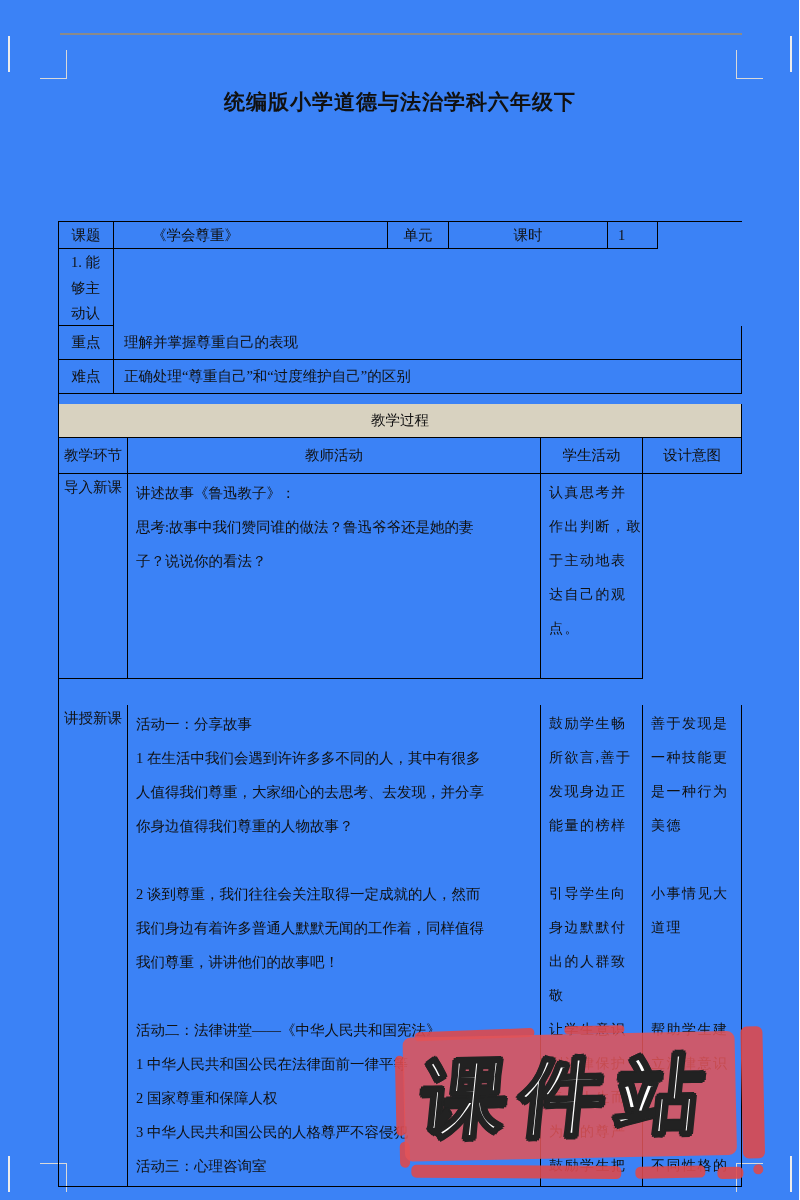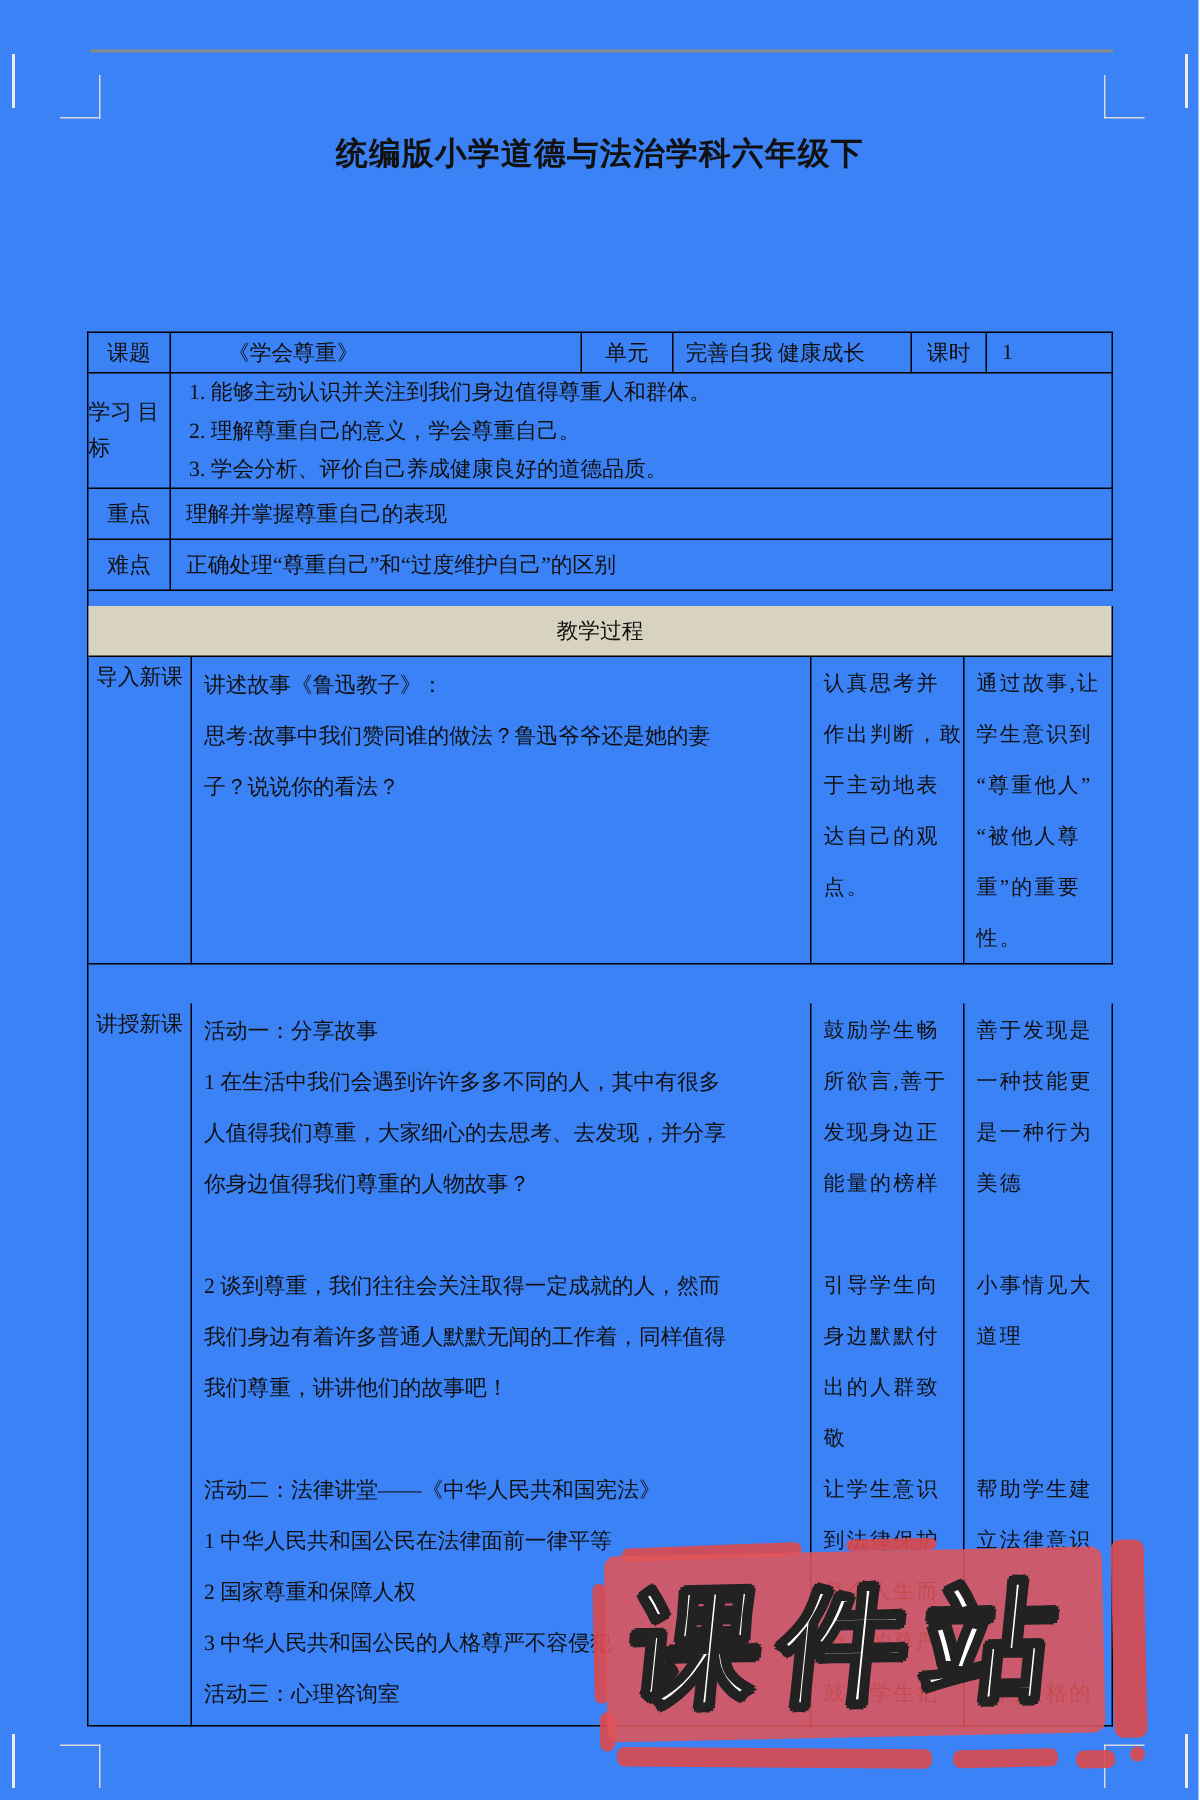--- a/index.html
+++ b/index.html
@@ -87,62 +87,59 @@
   <div class="mark mk-br"></div>
 
   <div class="title title1">统编版小学道德与法治学科六年级下</div>
 
   <div class="tbl">
 
     <div class="grow cols-info1">
       <div class="cell h27 lab">课题</div>
       <div class="cell h27 vmid indent">《学会尊重》</div>
       <div class="cell h27 lab">单元</div>
-      <div class="cell h27 vmid unit-val">完善自我 健康成长</div>
       <div class="cell h27 lab">课时</div>
       <div class="cell h27 vmid pl">1</div>
     </div>
 
     <div class="grow cols-info2">
-      <div class="cell h77 lab" style="line-height:24px;">学习
-目标</div>
       <div class="cell h77 goal-lines">1.&nbsp;能够主动认识并关注到我们身边值得尊重人和群体。
 2.&nbsp;理解尊重自己的意义，学会尊重自己。
 3.&nbsp;学会分析、评价自己养成健康良好的道德品质。</div>
     </div>
 
     <div class="grow cols-info2">
       <div class="cell h34 lab">重点</div>
       <div class="cell h34 vmid pl">理解并掌握尊重自己的表现</div>
     </div>
 
     <div class="grow cols-info2">
       <div class="cell h34 lab">难点</div>
       <div class="cell h34 vmid pl">正确处理“尊重自己”和“过度维护自己”的区别</div>
     </div>
 
     <div class="cell h34 band">教学过程</div>
 
+    <div class="grow cols-proc">
+      <div class="cell h36 lab">教学环节</div>
+      <div class="cell h36 lab">教师活动</div>
+      <div class="cell h36 lab">学生活动</div>
+      <div class="cell h36 lab">设计意图</div>
+    </div>
 
     <div class="grow cols-proc">
       <div class="cell h205 stage">导入新课</div>
       <div class="cell h205 proc-cell">讲述故事《鲁迅教子》：
 思考:故事中我们赞同谁的做法？鲁迅爷爷还是她的妻
 子？说说你的看法？</div>
       <div class="cell h205 proc-cell narrow">认真思考并
 作出判断，敢
 于主动地表
 达自己的观
 点。</div>
-      <div class="cell h205 proc-cell narrow">通过故事,让
-学生意识到
-“尊重他人”
-“被他人尊
-重”的重要
-性。</div>
     </div>
 
     <div class="grow cols-proc">
       <div class="cell h482 stage">讲授新课</div>
       <div class="cell h482 proc-cell">活动一：分享故事
 1 在生活中我们会遇到许许多多不同的人，其中有很多
 人值得我们尊重，大家细心的去思考、去发现，并分享
 你身边值得我们尊重的人物故事？
 
 2 谈到尊重，我们往往会关注取得一定成就的人，然而

